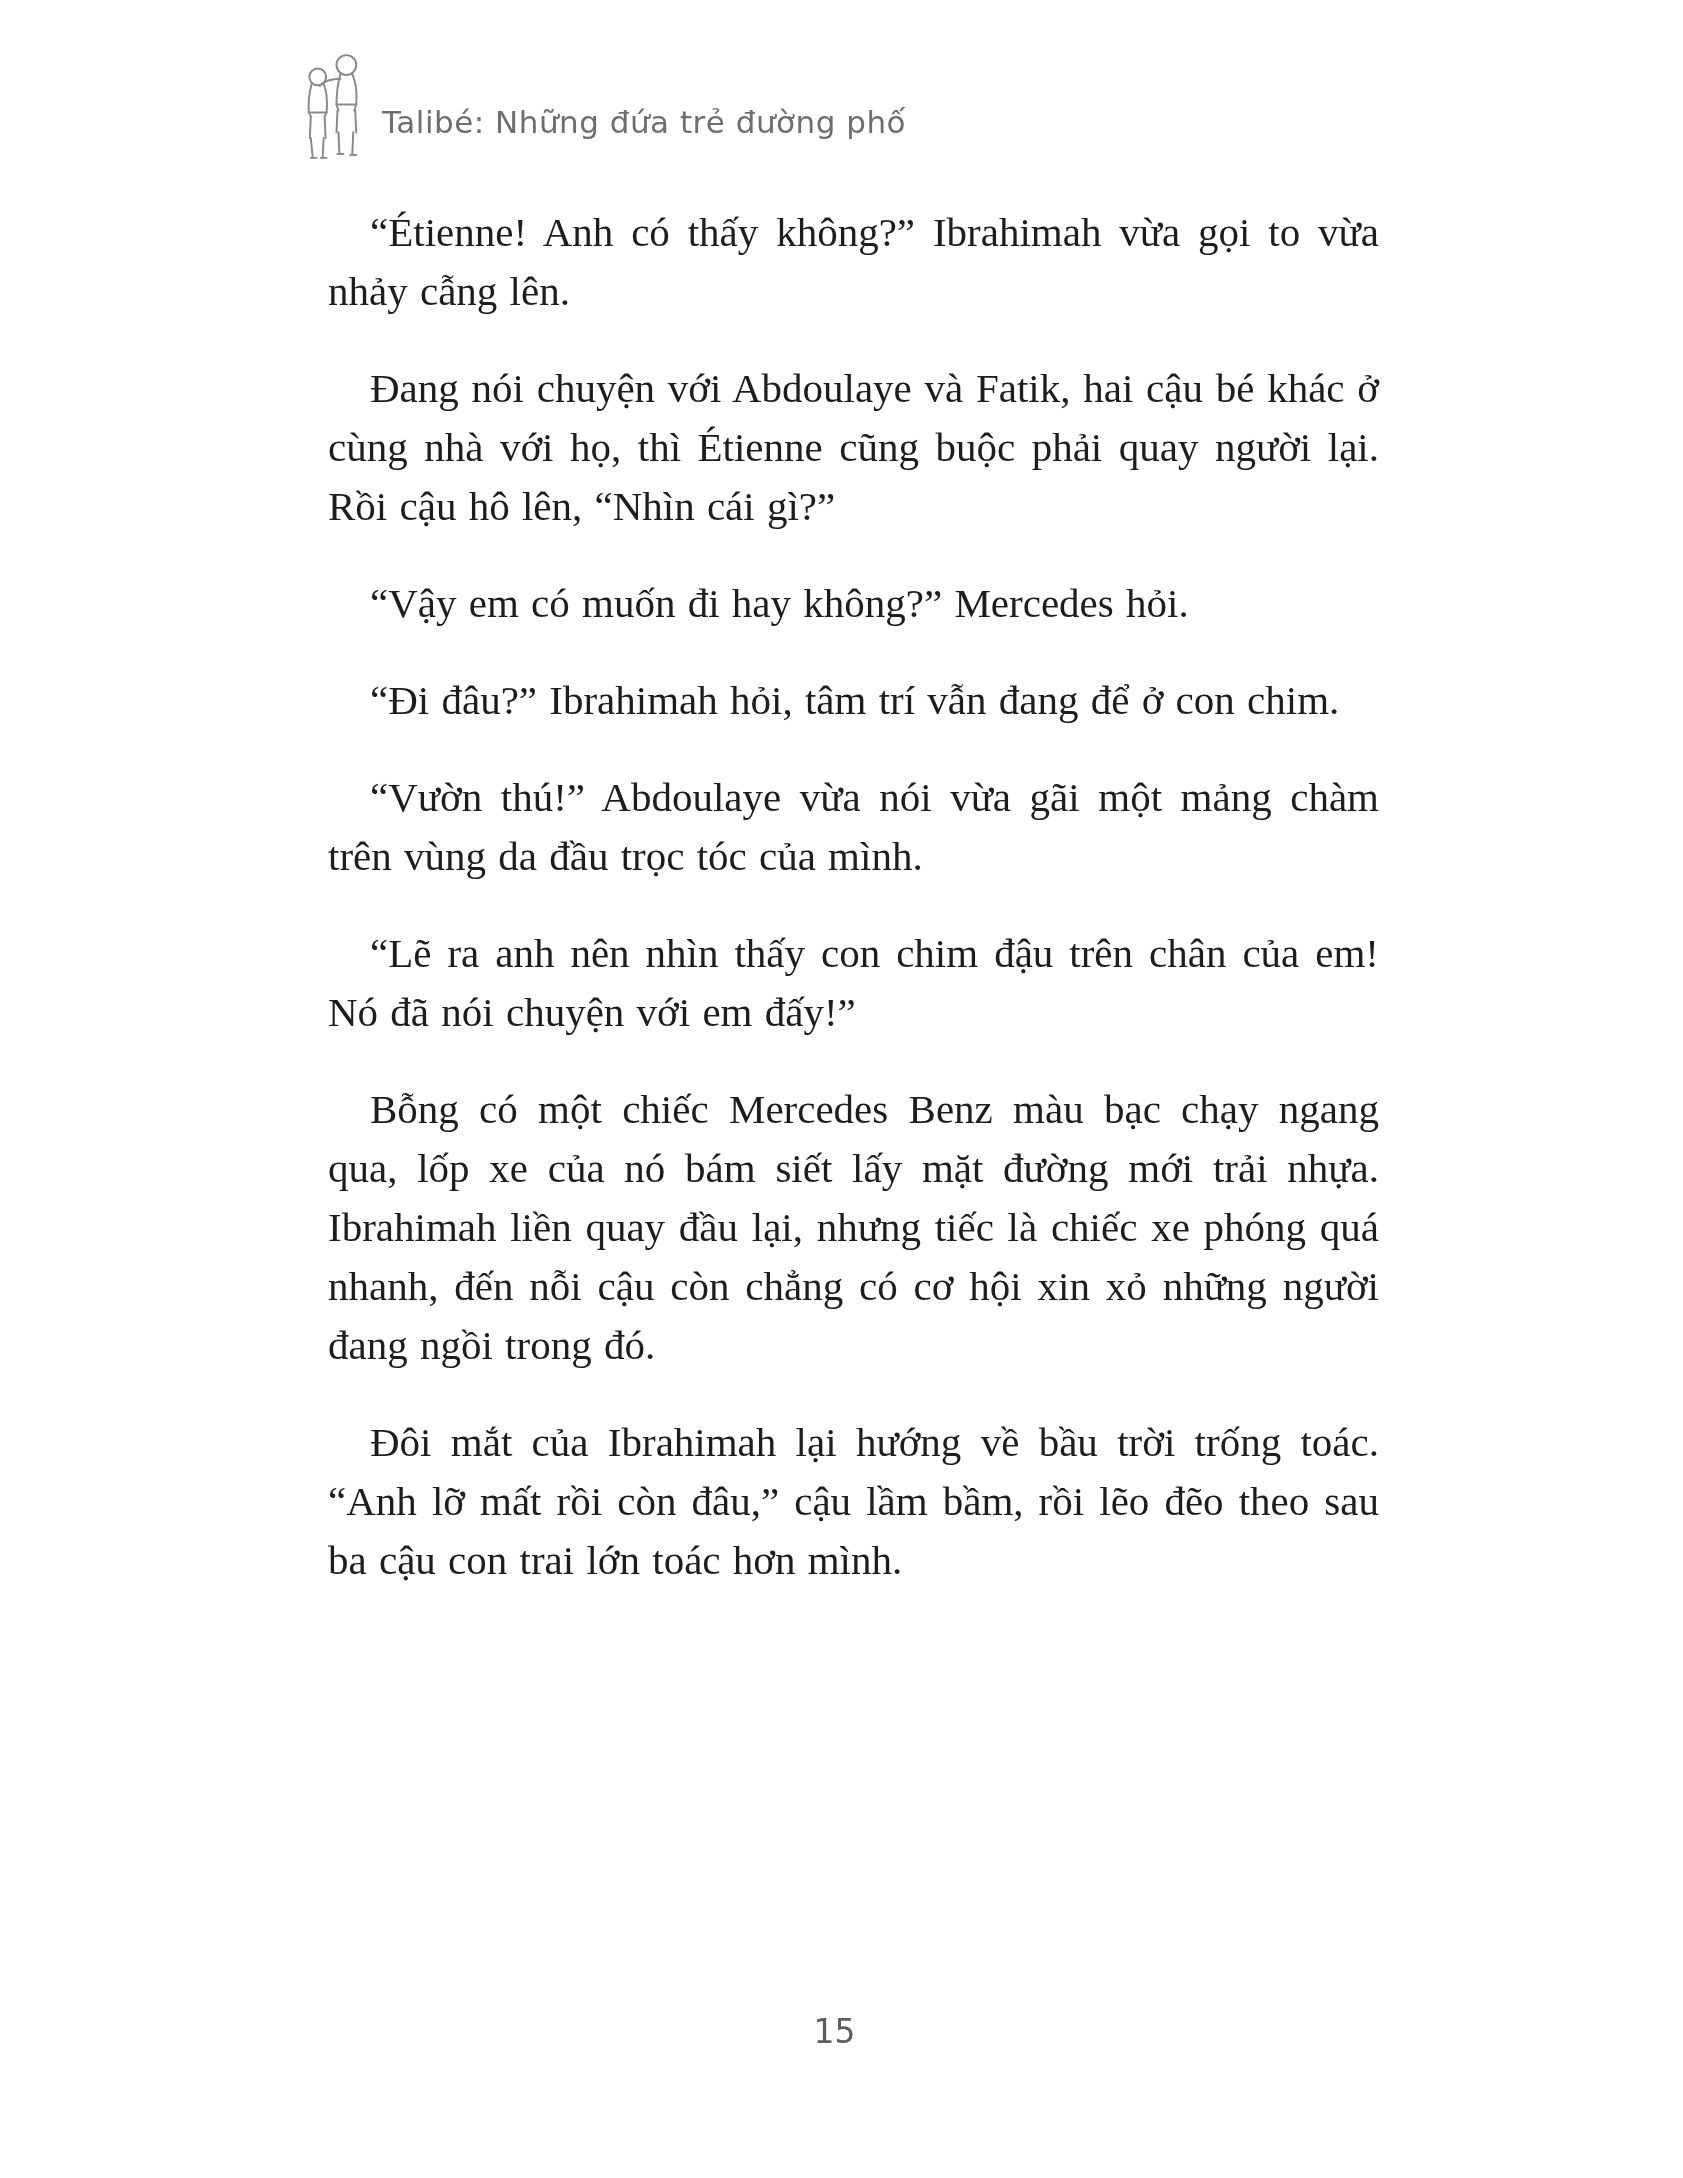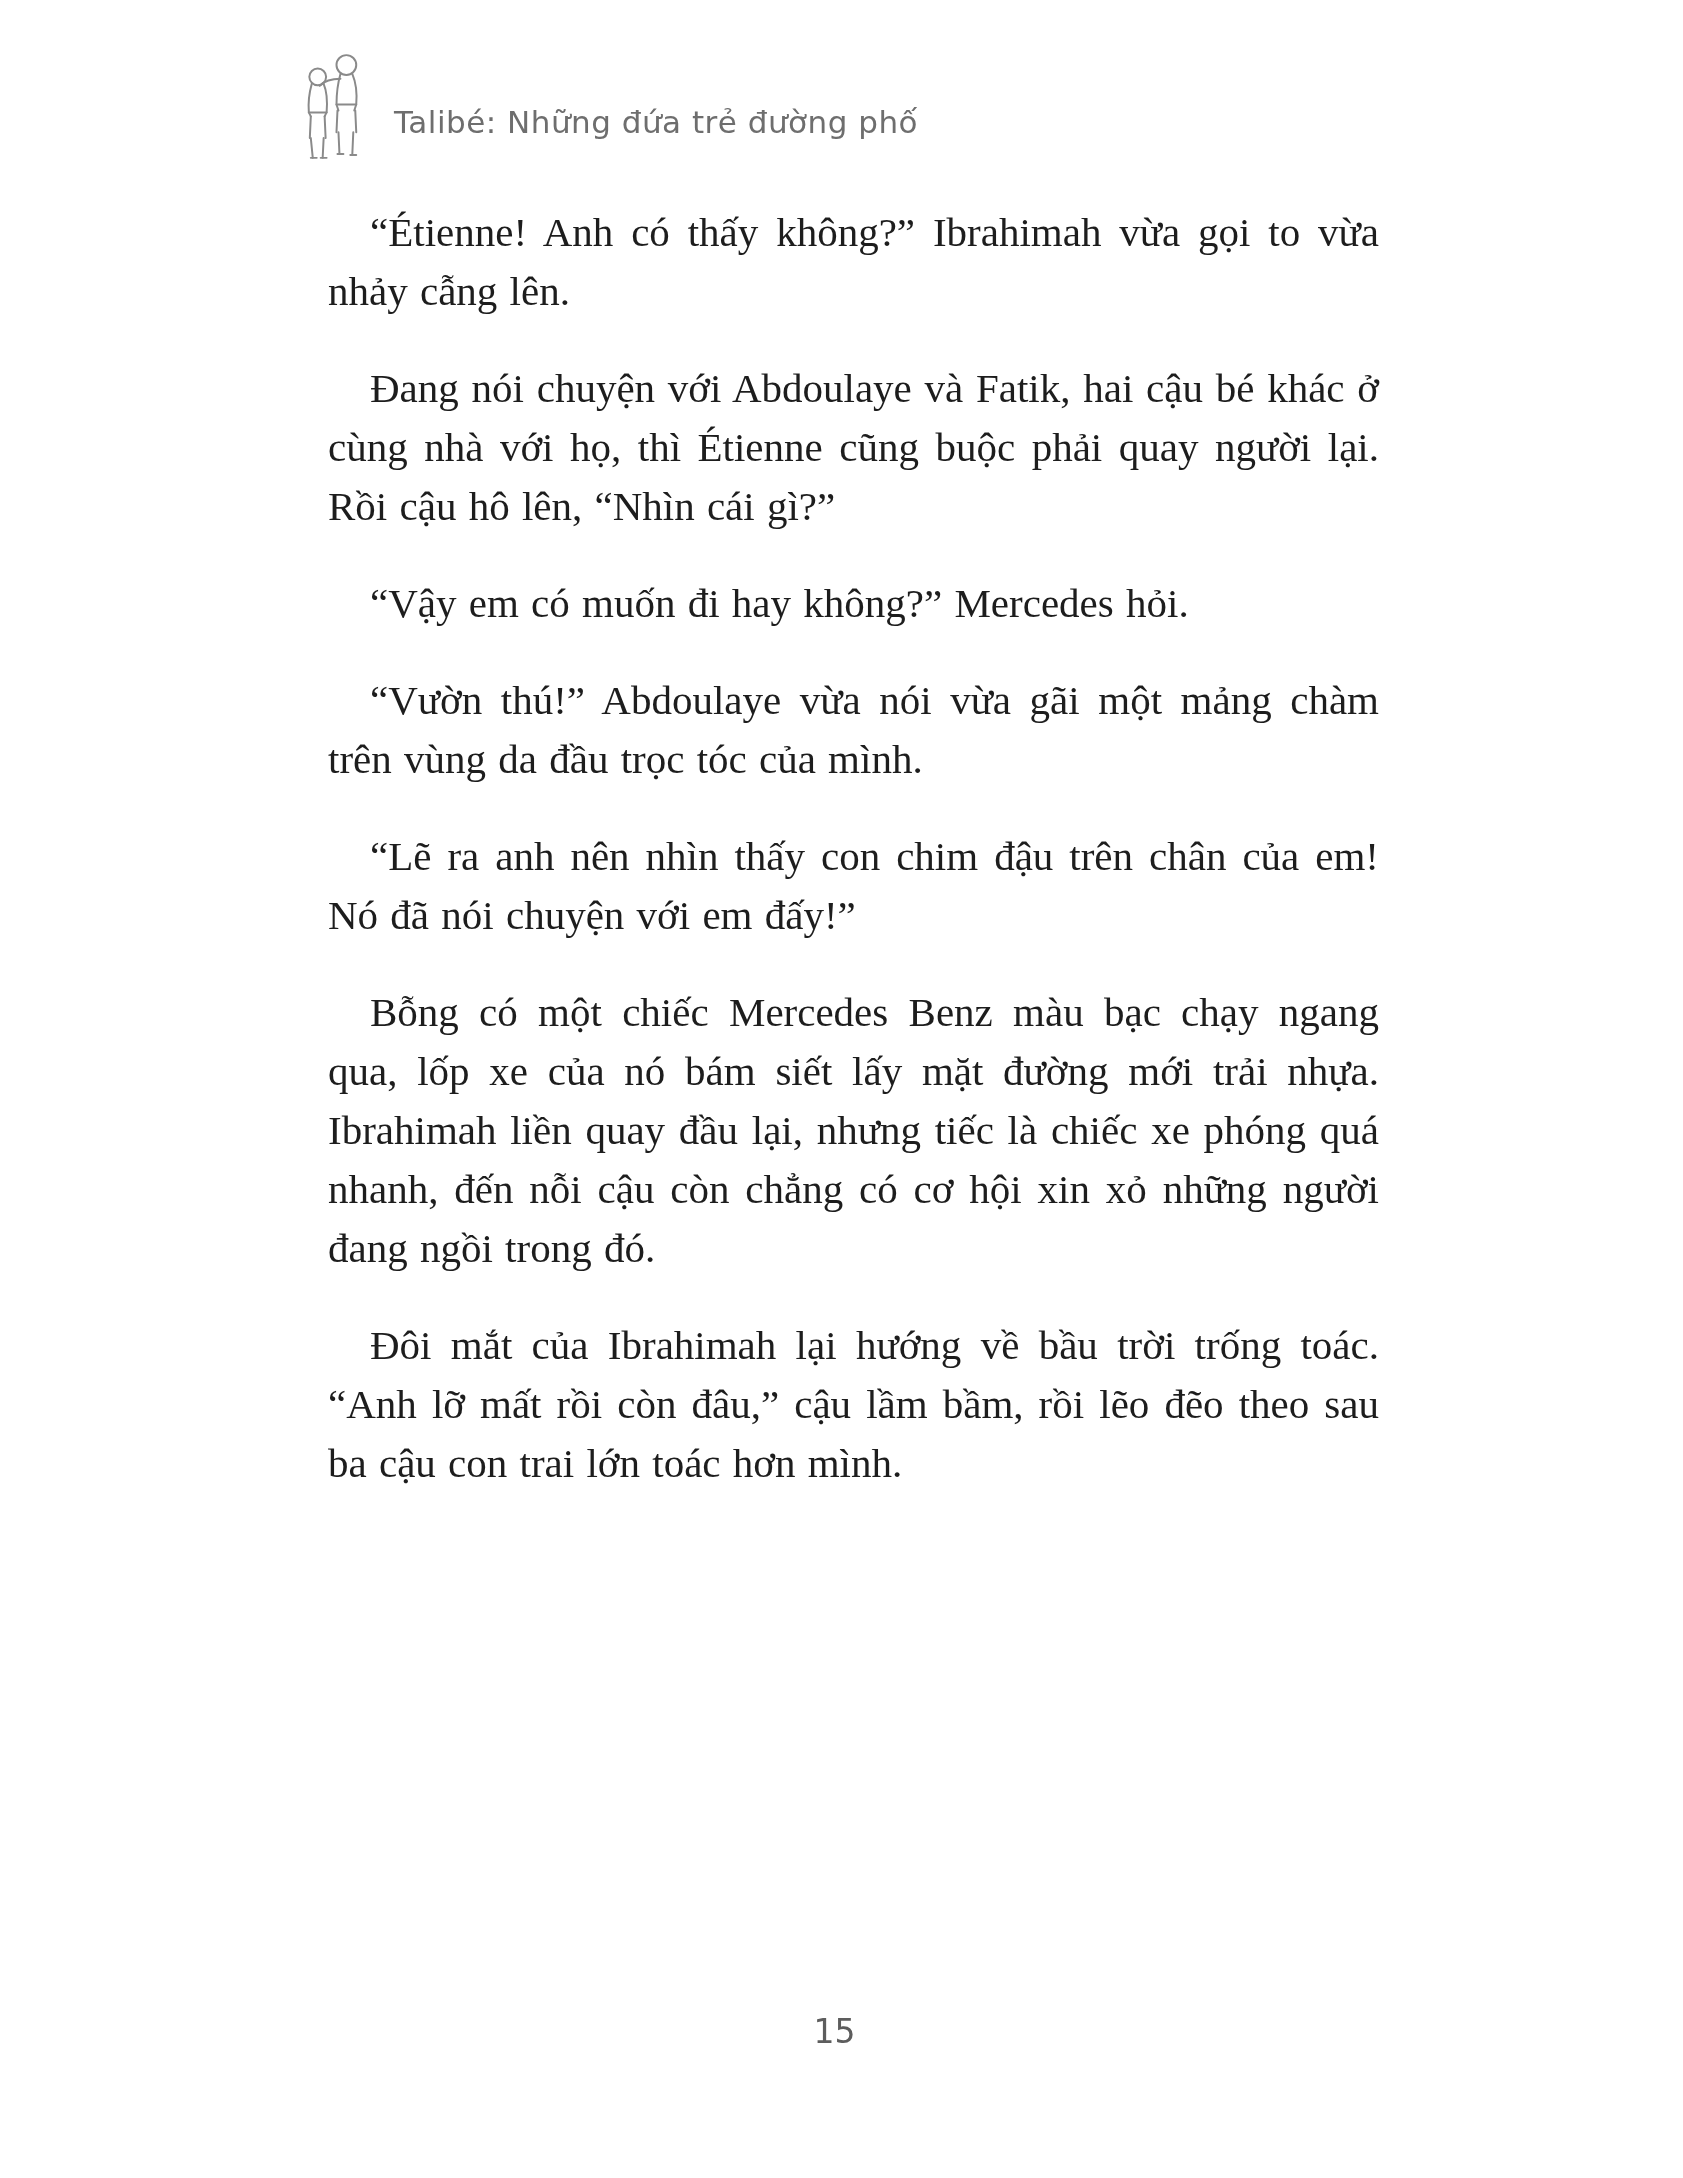--- a/index.html
+++ b/index.html
@@ -10,21 +10,21 @@
     background: #ffffff;
     overflow: hidden;
     font-family: "Liberation Serif", serif;
   }
   .header {
     position: absolute;
     top: 51px;
     left: 295px;
     display: flex;
     align-items: flex-end;
-    gap: 18px;
+    gap: 6px;
   }
   .header-illustration {
     width: 81px;
     height: 111px;
     flex: 0 0 auto;
   }
   .header-title {
     font-family: "DejaVu Sans", sans-serif;
     font-size: 31px;
     letter-spacing: 0.5px;
@@ -86,20 +86,21 @@
       <path d="M16 88 L 18 108 M 29 88 L 28 108"></path>
       <path d="M16 108 L 22 108 M 26 108 L 32 108"></path>
     </svg>
     <div class="header-title">Talibé: Những đứa trẻ đường phố</div>
   </div>
 
   <div class="body-text">
       <p class="para">“Étienne! Anh có thấy không?” Ibrahimah vừa gọi to vừa nhảy cẫng lên.</p>
       <p class="para">Đang nói chuyện với Abdoulaye và Fatik, hai cậu bé khác ở cùng nhà với họ, thì Étienne cũng buộc phải quay người lại. Rồi cậu hô lên, “Nhìn cái gì?”</p>
       <p class="para">“Vậy em có muốn đi hay không?” Mercedes hỏi.</p>
+      <p class="para">“Đi đâu?” Ibrahimah hỏi, tâm trí vẫn đang để ở con chim.</p>
       <p class="para">“Vườn thú!” Abdoulaye vừa nói vừa gãi một mảng chàm trên vùng da đầu trọc tóc của mình.</p>
       <p class="para">“Lẽ ra anh nên nhìn thấy con chim đậu trên chân của em! Nó đã nói chuyện với em đấy!”</p>
       <p class="para">Bỗng có một chiếc Mercedes Benz màu bạc chạy ngang qua, lốp xe của nó bám siết lấy mặt đường mới trải nhựa. Ibrahimah liền quay đầu lại, nhưng tiếc là chiếc xe phóng quá nhanh, đến nỗi cậu còn chẳng có cơ hội xin xỏ những người đang ngồi trong đó.</p>
       <p class="para">Đôi mắt của Ibrahimah lại hướng về bầu trời trống toác. “Anh lỡ mất rồi còn đâu,” cậu lầm bầm, rồi lẽo đẽo theo sau ba cậu con trai lớn toác hơn mình.</p>
     </div>
 
   <div class="page-number">15</div>
 
 </div>
 

